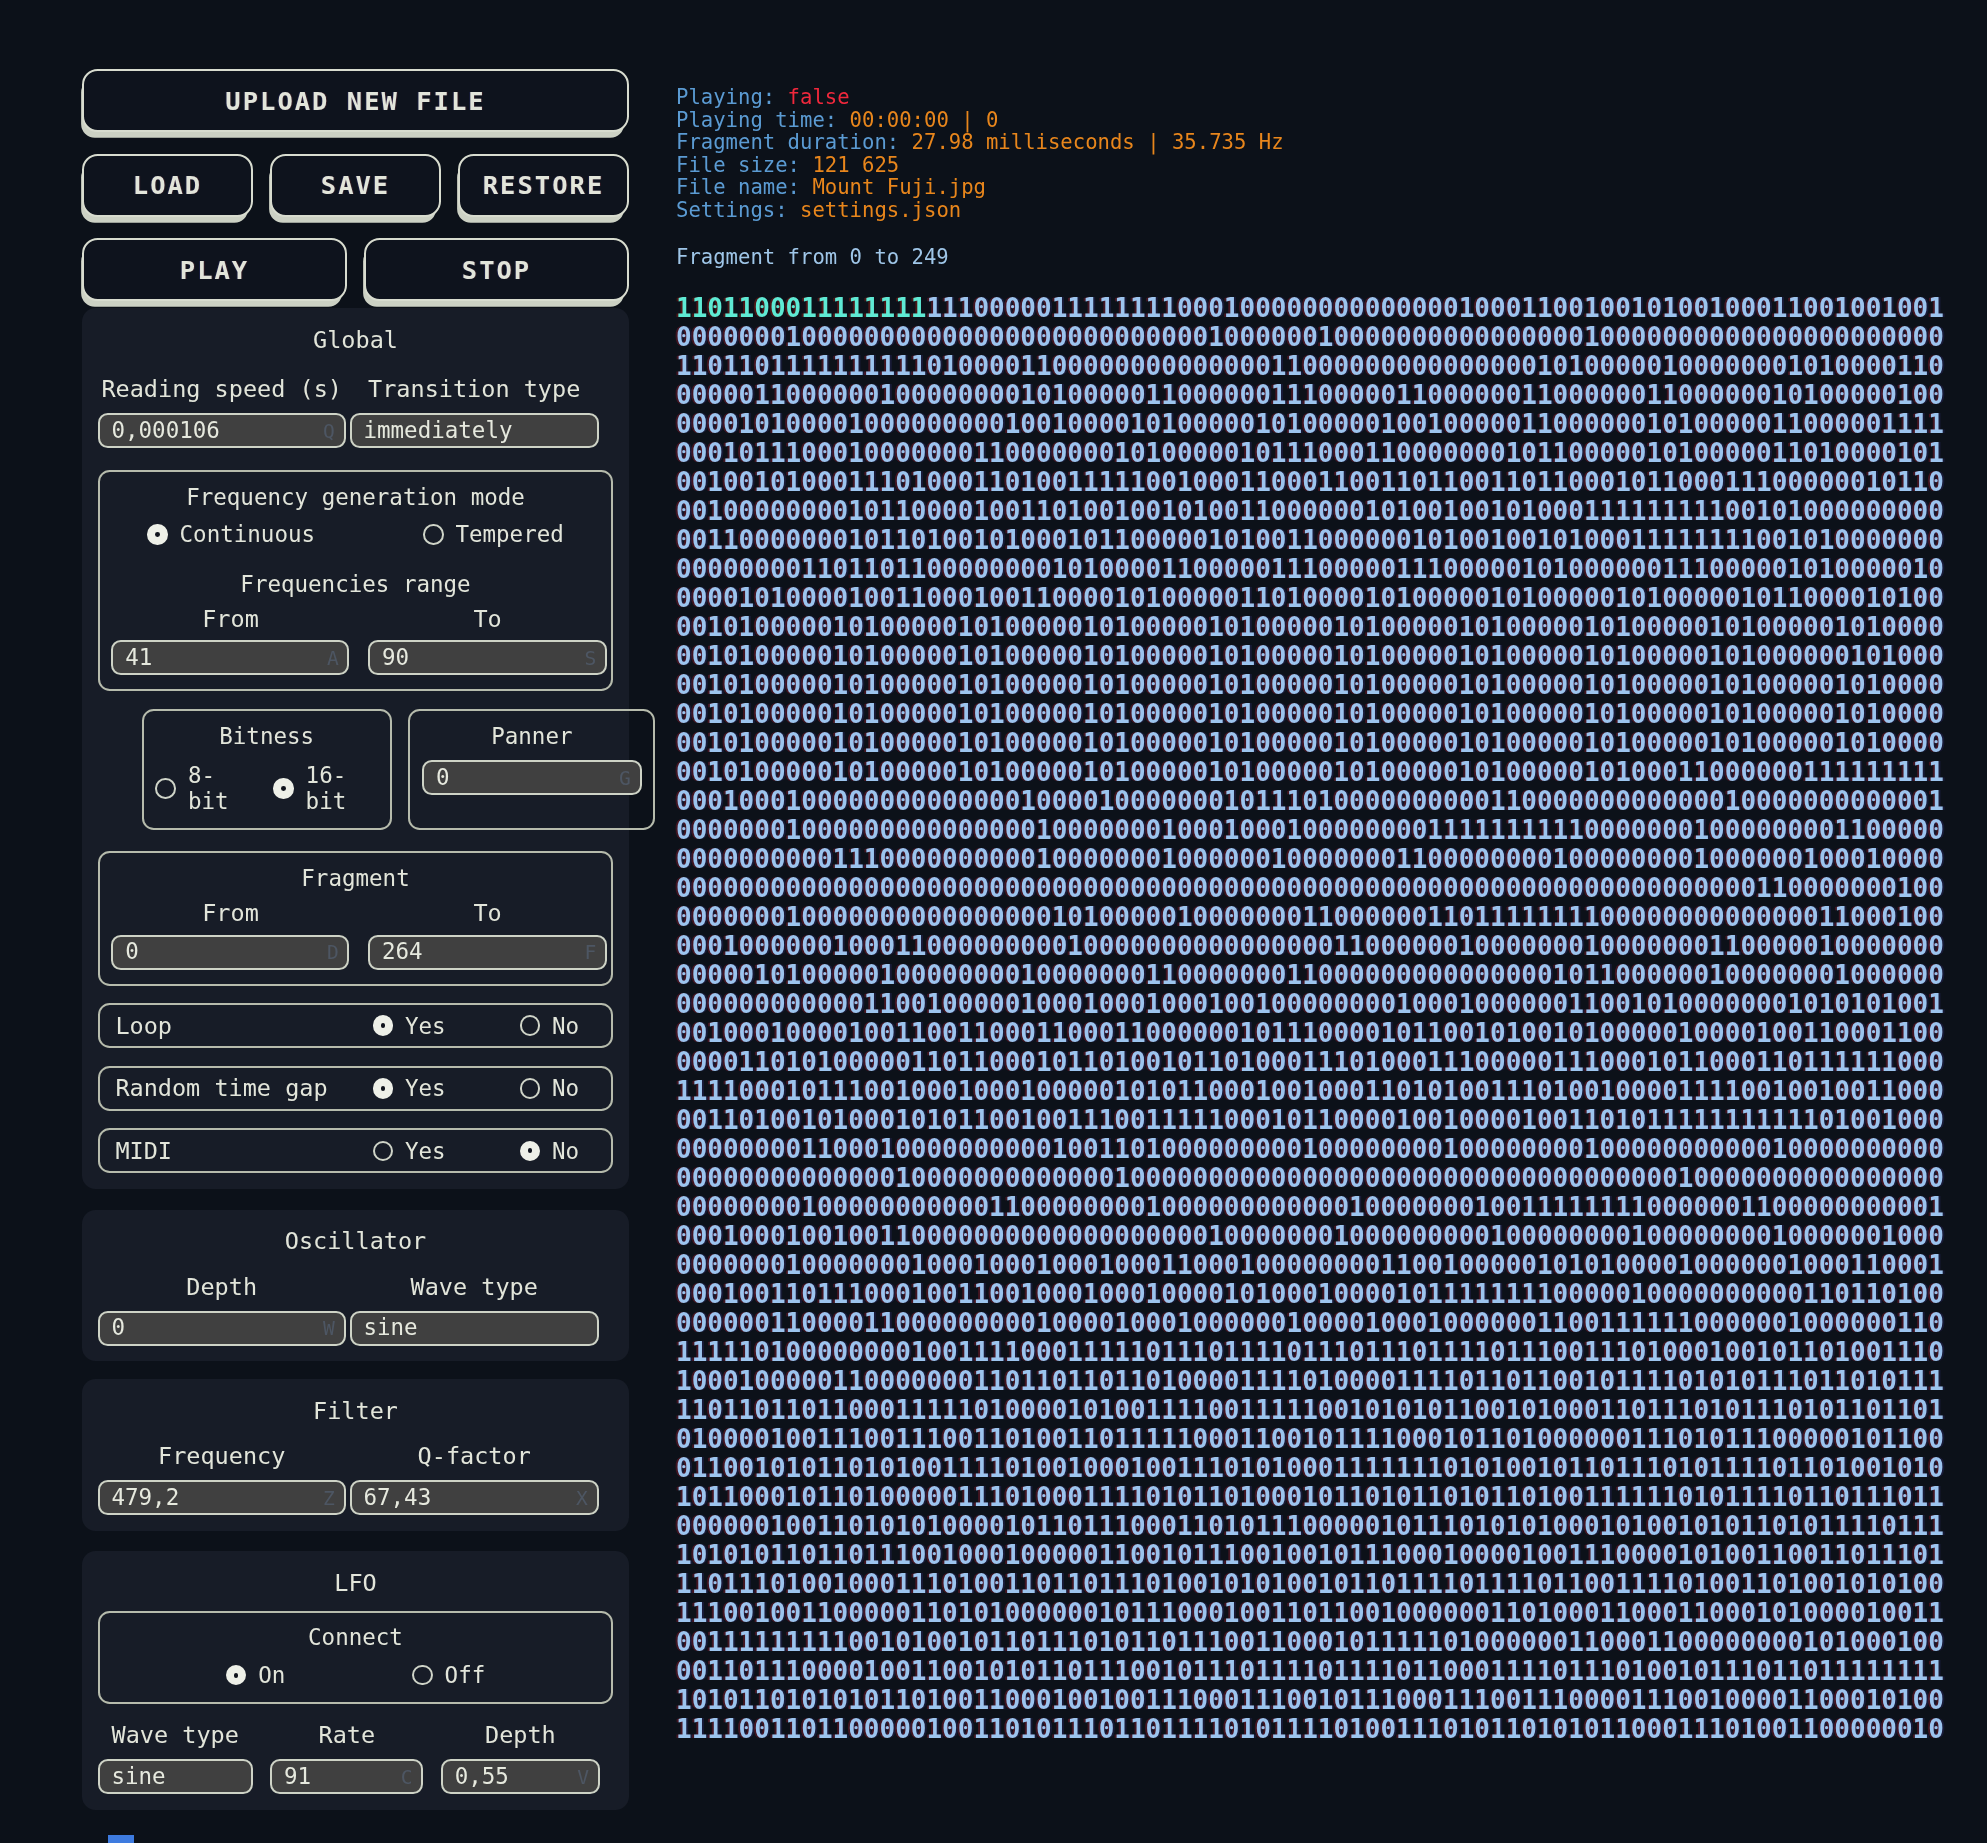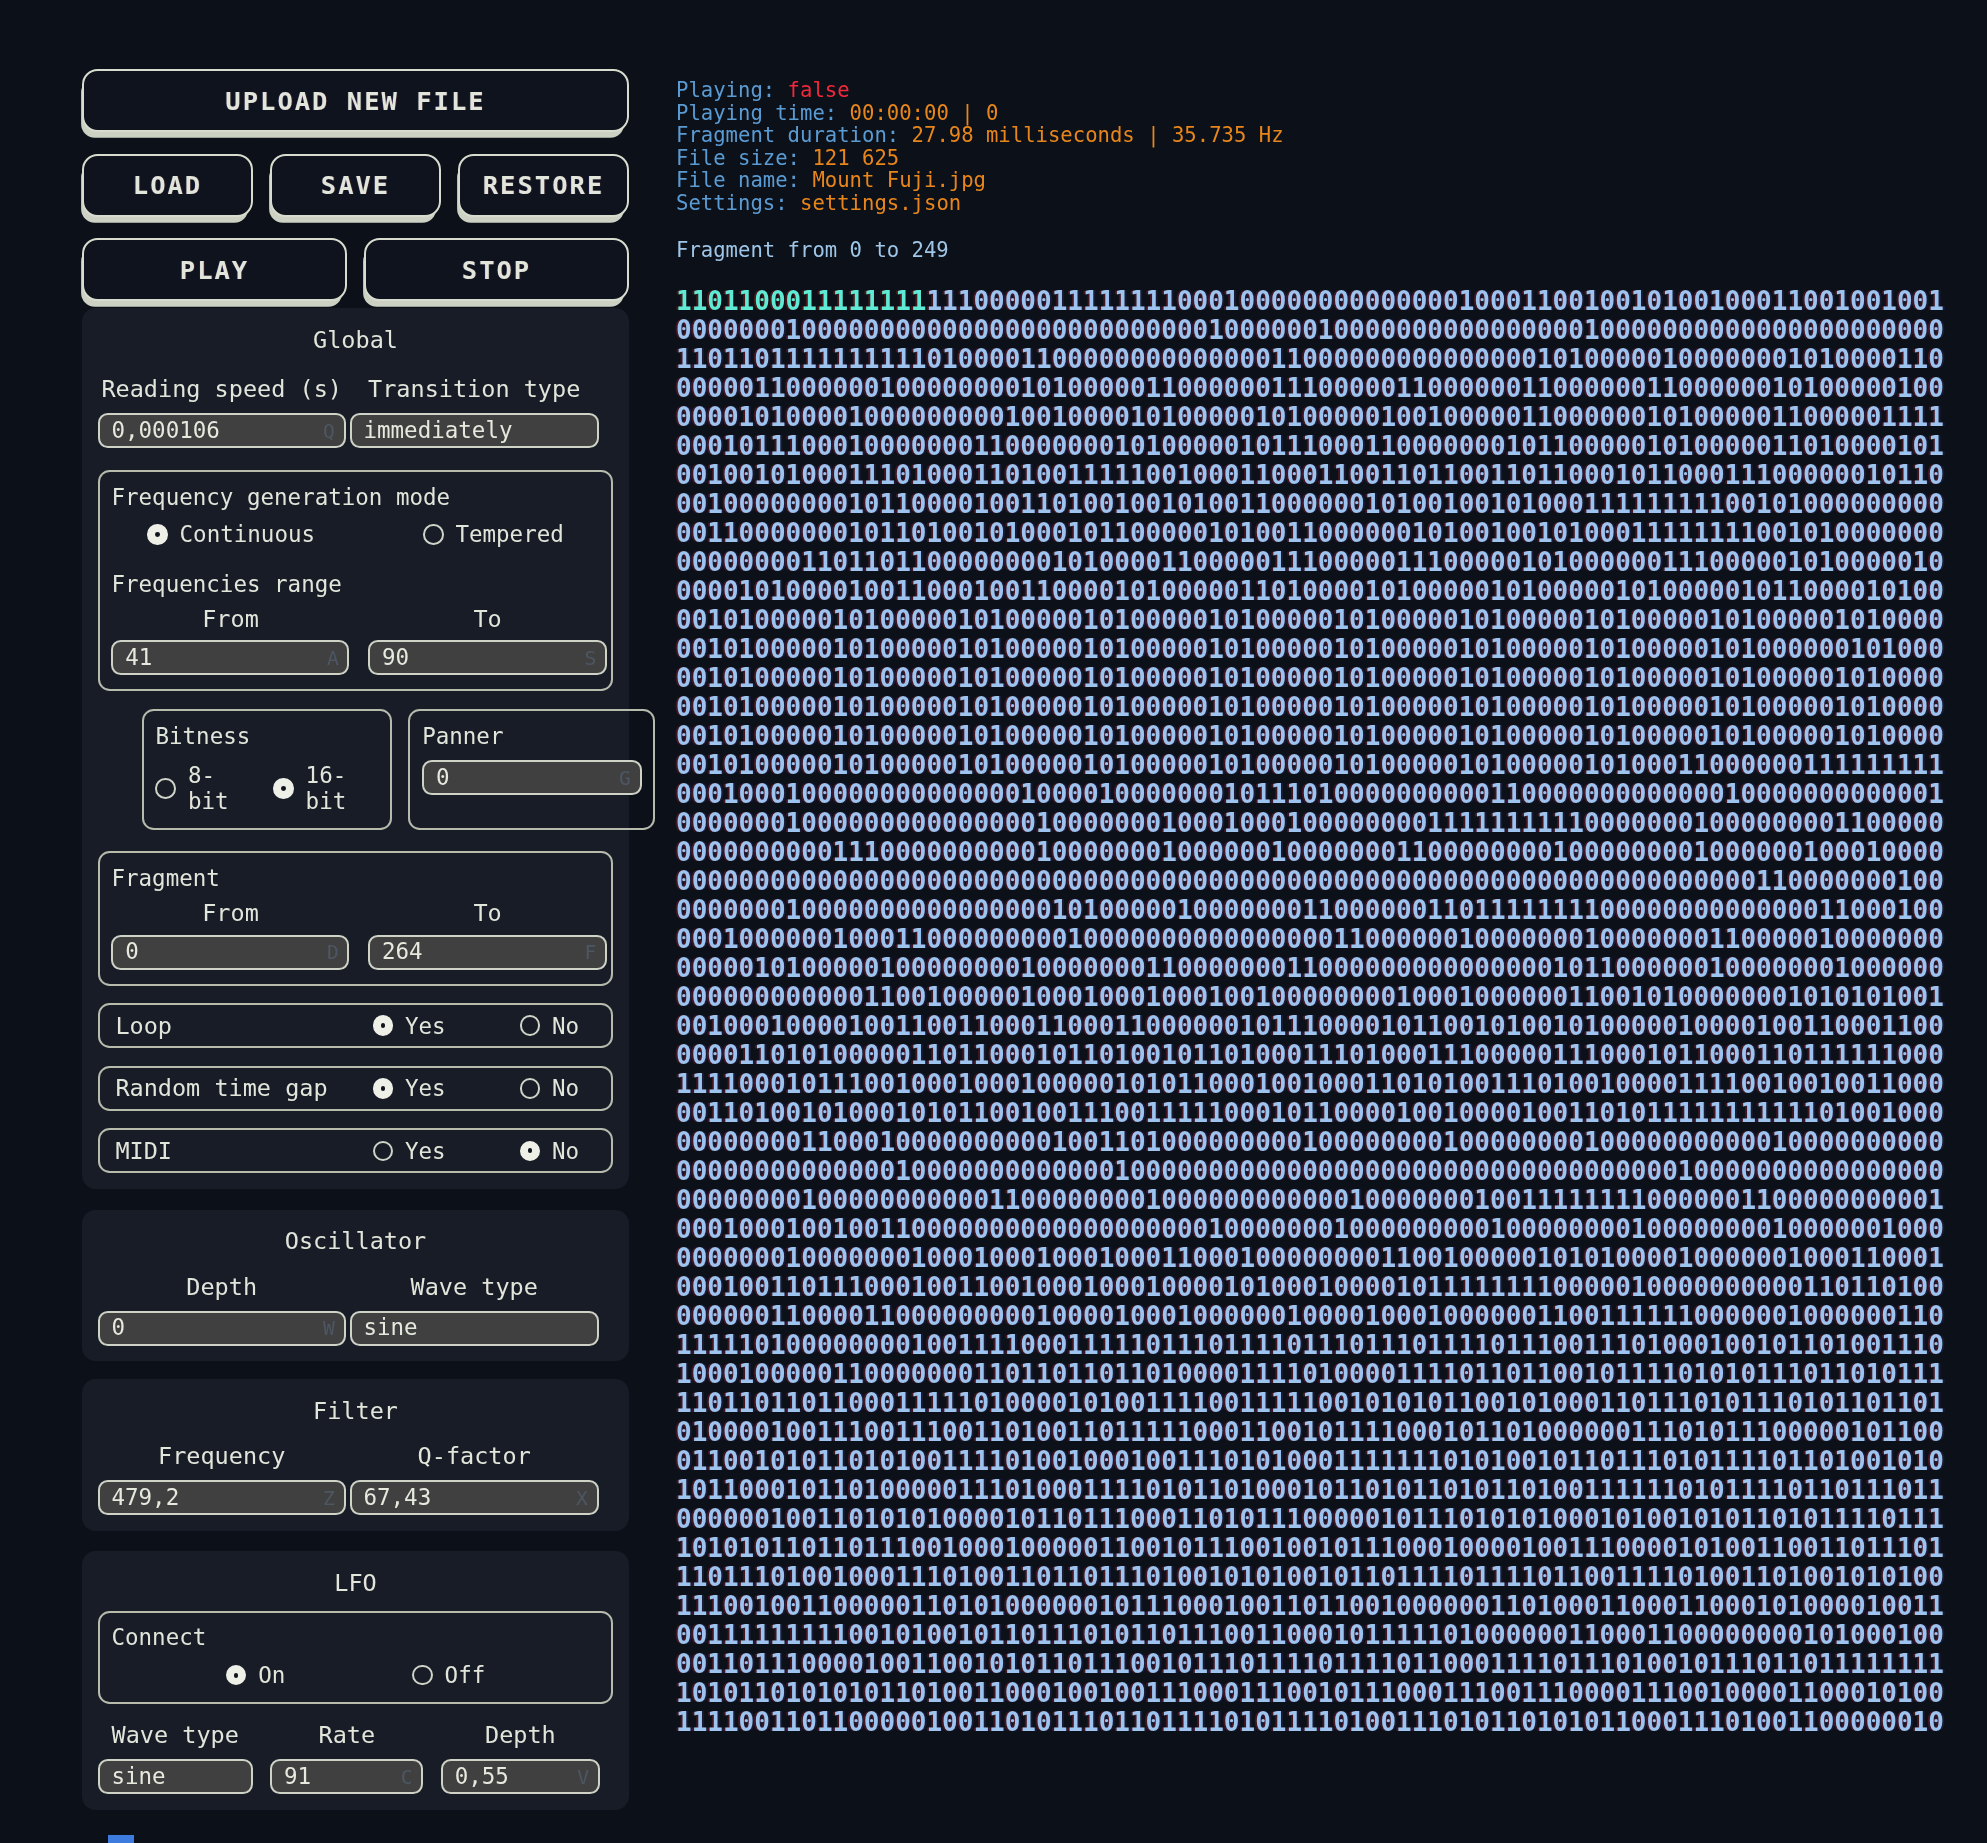--- a/index.html
+++ b/index.html
@@ -25,39 +25,39 @@
   .col-label{text-align:center;font-size:23.5px;margin-top:19.6px;margin-bottom:9.8px;}
 
   .field{position:relative;height:35px;}
   .field input{width:100%;height:35px;background:#404040;border:2px solid #ced3c6;
     border-radius:9.8px;color:#e6e9de;font-family:"DejaVu Sans Mono",monospace;
     font-size:22.5px;padding:0 33px 2px 11.8px;outline:none;}
   .field .hint{position:absolute;right:10.8px;top:50%;transform:translateY(-50%);
     color:#4d5663;font-size:19.6px;pointer-events:none;}
 
   .sub-box{border:2px solid #b6bbac;border-radius:11.8px;padding:9.8px 11.8px 13.7px 11.8px;margin-top:21.6px;}
-  .sub-title{font-size:22.5px;margin-top:2px;}
+  .sub-title{text-align:center;font-size:22.5px;margin-top:2px;}
   .radio-row{display:flex;justify-content:center;gap:108px;margin-top:11.8px;}
   .opt{display:flex;align-items:center;gap:11.8px;font-size:22.5px;cursor:pointer;}
   .radio{width:20.6px;height:20.6px;border:2px solid #cfd4c8;border-radius:50%;
     background:transparent;position:relative;flex:0 0 auto;}
   .radio.on{background:#eef0e8;border-color:#eef0e8;}
   .radio.on::after{content:"";position:absolute;inset:5.9px;border-radius:50%;background:#10141d;}
 
   .side-row{display:grid;grid-template-columns:250px 247px;column-gap:16.7px;margin-top:17.6px;padding-left:44px;}
   .side-box{border:2px solid #b6bbac;border-radius:11.8px;padding:9.8px 11.8px 13.7px 11.8px;margin-top:0;}
 
   .row-box{display:flex;align-items:center;border:2px solid #b6bbac;border-radius:11.8px;
     height:45px;padding:0 15.7px;margin-top:17.6px;font-size:23.5px;}
   .row-box .rlabel{flex:1;}
   .row-box .opt.yes{width:147px;}
   .row-box .opt.no{width:76px;}
 
   
-  .right-col{position:absolute;left:676px;top:79px;width:1294px;}
+  .right-col{position:absolute;left:676px;top:86px;width:1294px;}
   .status-line{font-size:20.6px;line-height:22.5px;white-space:pre;}
   .slabel{color:#5b9bd3;}
   .sval{color:#e8861c;}
   .sval.red{color:#f0283c;}
   .frag-heading{margin-top:23.5px;font-size:20.6px;font-weight:normal;color:#9fc6e8;}
 
   .binary{margin-top:25.5px;}
   .bin-line{font-size:26px;line-height:29px;font-weight:bold;color:#9cc4ee;white-space:pre;
     text-shadow:-2px 0 0 rgba(170,30,50,.35),2px 0 0 rgba(70,60,160,.22);}
   .bin-orange{color:#5eead4;text-shadow:-2px 0 0 rgba(170,30,20,.4);}

